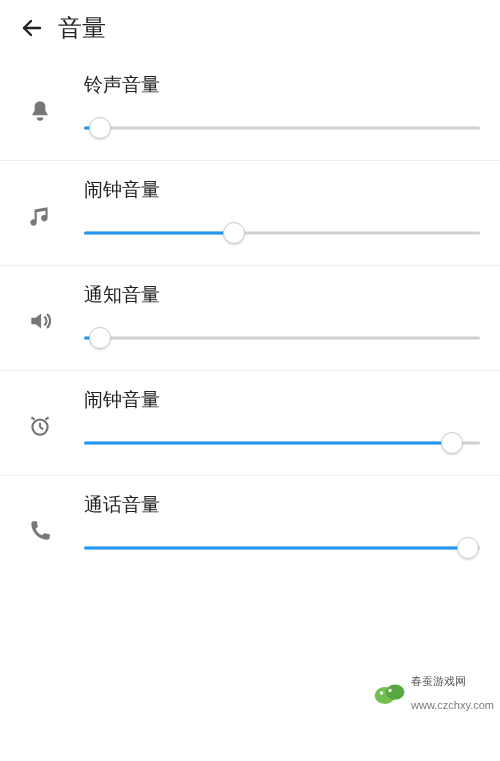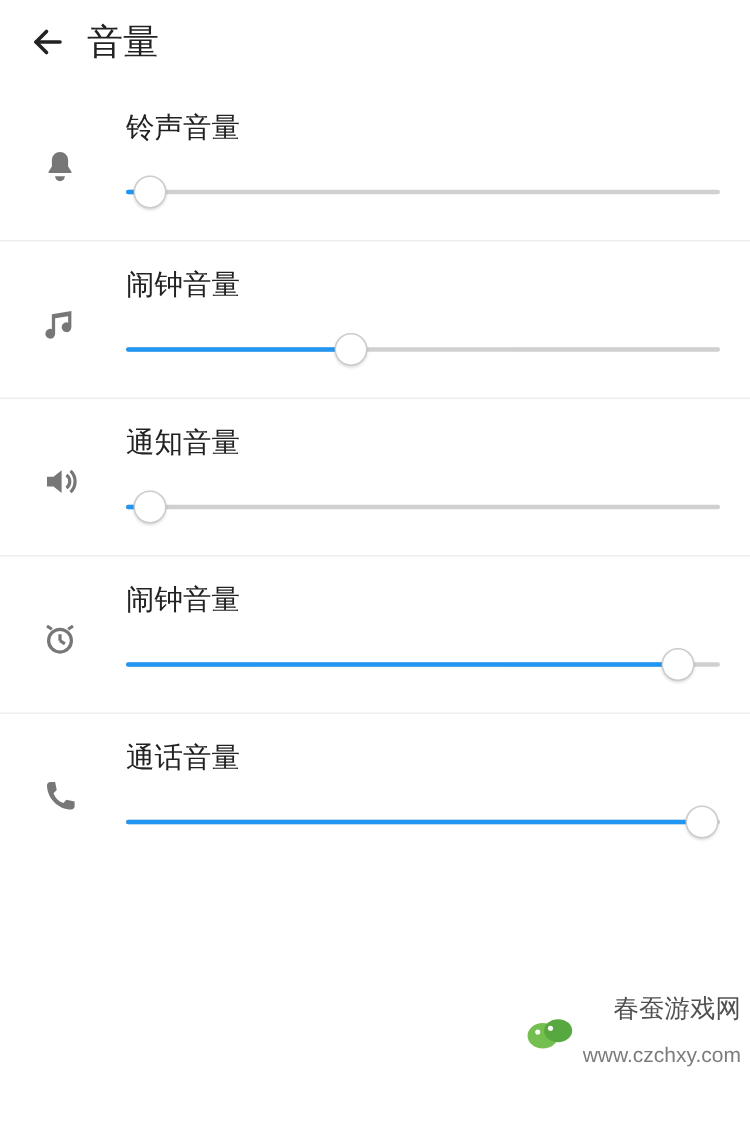--- a/index.html
+++ b/index.html
@@ -12,22 +12,22 @@
   .row:last-of-type { border-bottom: none; }
   .row-icon { width: 56px; display: flex; align-items: center; justify-content: center; color: #777; align-self: center; margin-top: 10px; }
   .row-body { flex: 1; padding-left: 16px; }
   .row-label { font-size: 19px; color: #222; margin-bottom: 18px; }
   .slider { position: relative; height: 24px; }
   .track { position: absolute; top: 50%; left: 0; right: 0; height: 3px; background: #d0d0d0; transform: translateY(-50%); border-radius: 2px; }
   .fill { position: absolute; top: 50%; left: 0; height: 3px; background: #2196f3; transform: translateY(-50%); border-radius: 2px; }
   .thumb { position: absolute; top: 50%; width: 22px; height: 22px; background: #fff; border: 1px solid #ccc; border-radius: 50%; transform: translate(-50%, -50%); box-shadow: 0 1px 2px rgba(0,0,0,0.15); }
   .watermark { position: absolute; right: 6px; bottom: 50px; display: flex; align-items: center; gap: 4px; opacity: 0.85; }
   .wm-logo { width: 34px; height: 26px; }
-  .wm-text { font-size: 17px; color: #333; line-height: 1.1; text-align: right; }
-  .wm-domain { font-size: 14px; color: #666; margin-top: 12px; }
+  .wm-text { font-size: 11px; color: #333; line-height: 1.1; }
+  .wm-domain { font-size: 11px; color: #666; margin-top: 12px; }
   svg { display: block; }
 </style>
 </head>
 <body>
 
 <div class="header">
   <div class="back-btn">
     <svg width="24" height="24" viewBox="0 0 24 24" fill="none" stroke="#222" stroke-width="2.4" stroke-linecap="round" stroke-linejoin="round">
         <line x1="20" y1="12" x2="4" y2="12"></line>
         <polyline points="11 5 4 12 11 19"></polyline>

